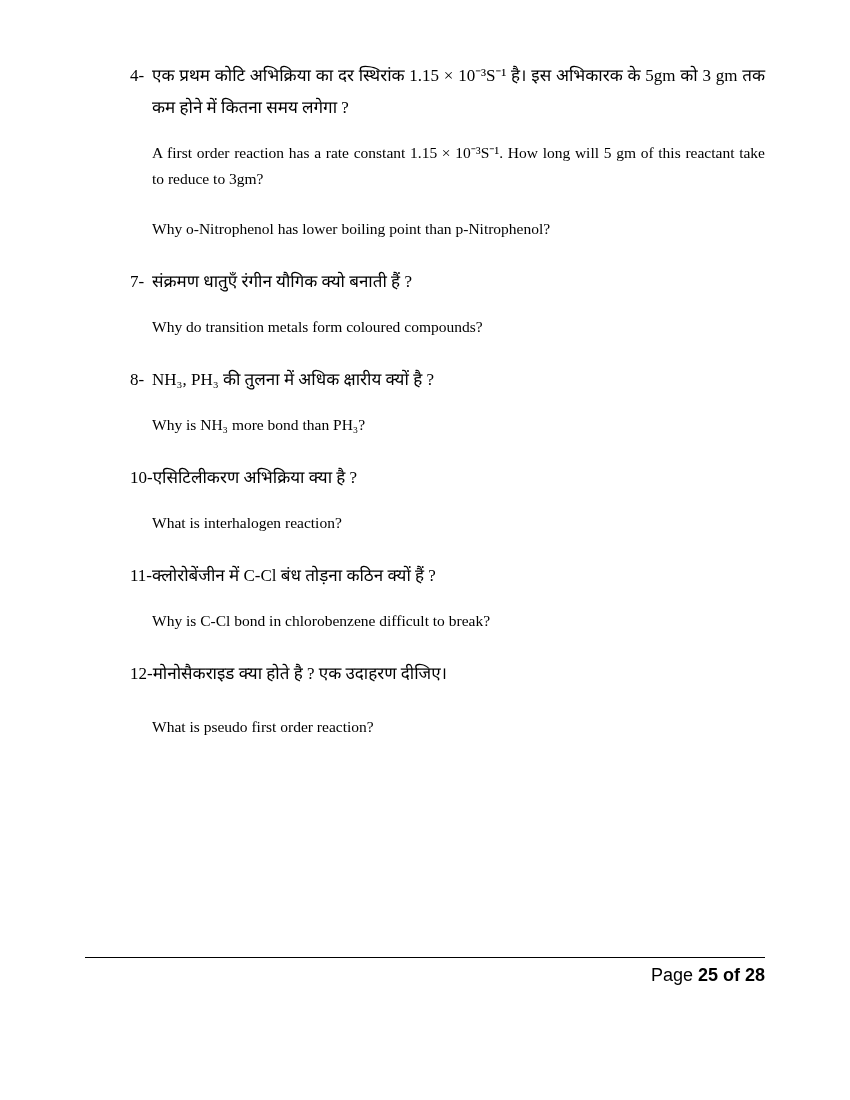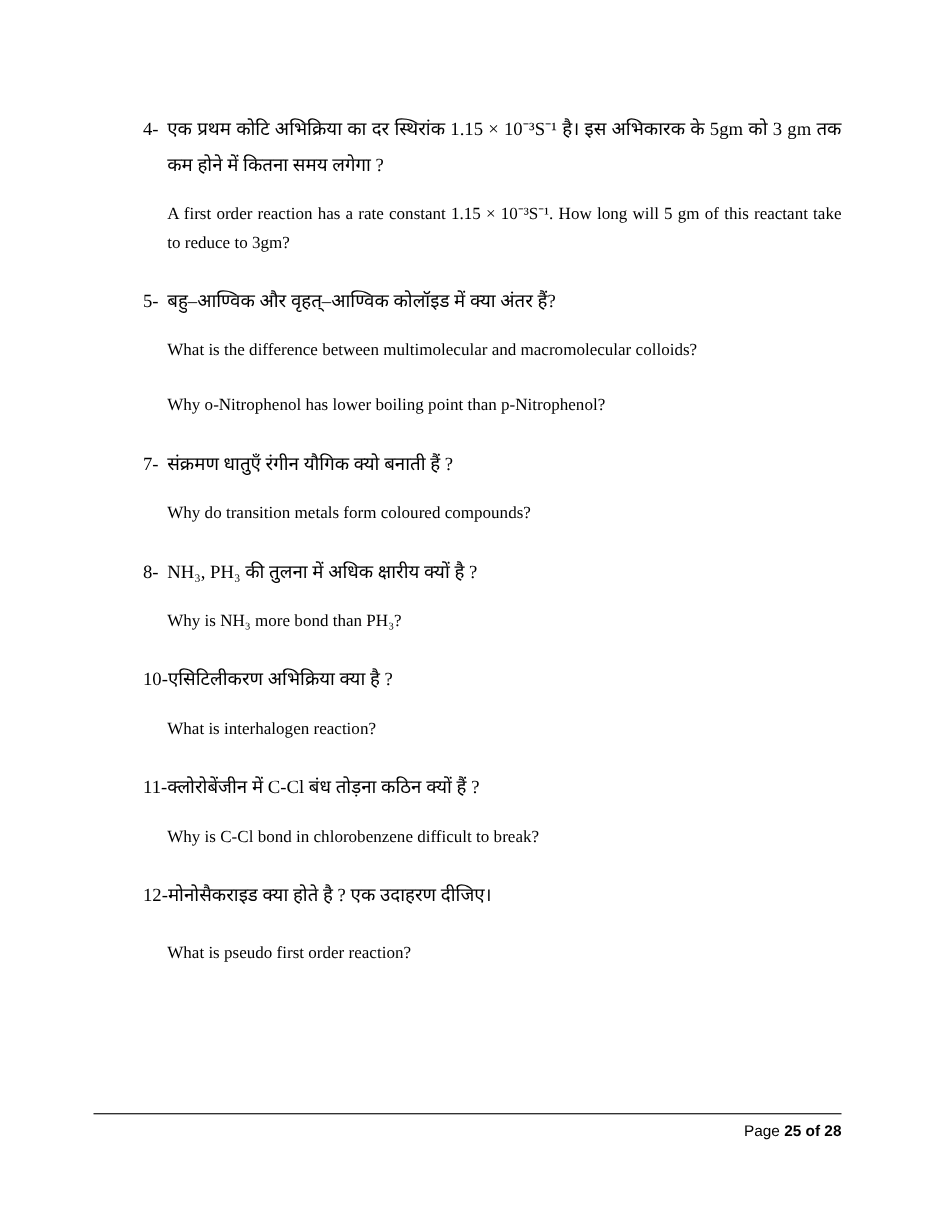--- a/index.html
+++ b/index.html
@@ -12,21 +12,21 @@
     color: #000000;
     overflow: hidden;
   }
   .page {
     width: 850px;
     height: 1100px;
     background: #ffffff;
     position: relative;
   }
   .content {
-    padding: 102px 85px 0 130px;
+    padding: 60px 85px 0 130px;
   }
   .question {
     margin-bottom: 24px;
   }
   .q-line {
     font-size: 17px;
     line-height: 32px;
     text-align: justify;
     padding-left: 22px;
     text-indent: -22px;
@@ -40,48 +40,42 @@
     margin-left: 22px;
     margin-top: 16px;
     font-size: 15.5px;
     line-height: 26px;
     text-align: justify;
   }
   .footer {
     position: absolute;
     left: 85px;
     width: 680px;
-    top: 1012px;
+    top: 957px;
     border-top: 1.6px solid #000000;
     padding-top: 7px;
     text-align: right;
-    font-size: 14px;
+    font-size: 18px;
     font-family: "Liberation Sans", sans-serif;
   }
   .footer .bold { font-weight: bold; }
 </style>
 </head>
 <body>
 
 <div class="page">
   <div class="content">
 
     <div class="question">
       <div class="q-line">
         <span class="q-num">4-</span><span>एक प्रथम कोटि अभिक्रिया का दर स्थिरांक 1.15 × 10⁻³S⁻¹ है। इस अभिकारक के 5gm को 3 gm तक कम होने में कितना समय लगेगा ?</span>
       </div>
       <div class="q-english">A first order reaction has a rate constant 1.15 × 10⁻³S⁻¹. How long will 5 gm of this reactant take to reduce to 3gm?</div>
     </div>
 
-    <div class="question">
-      <div class="q-line">
-        <span class="q-num">5-</span><span>बहु–आण्विक और वृहत्–आण्विक कोलॉइड में क्या अंतर हैं?</span>
-      </div>
-      <div class="q-english">What is the difference between multimolecular and macromolecular colloids?</div>
-    </div>
 
     <div class="question">
       <div class="q-english">Why o-Nitrophenol has lower boiling point than p-Nitrophenol?</div>
     </div>
 
     <div class="question">
       <div class="q-line">
         <span class="q-num">7-</span><span>संक्रमण धातुएँ रंगीन यौगिक क्यो बनाती हैं ?</span>
       </div>
       <div class="q-english">Why do transition metals form coloured compounds?</div>

